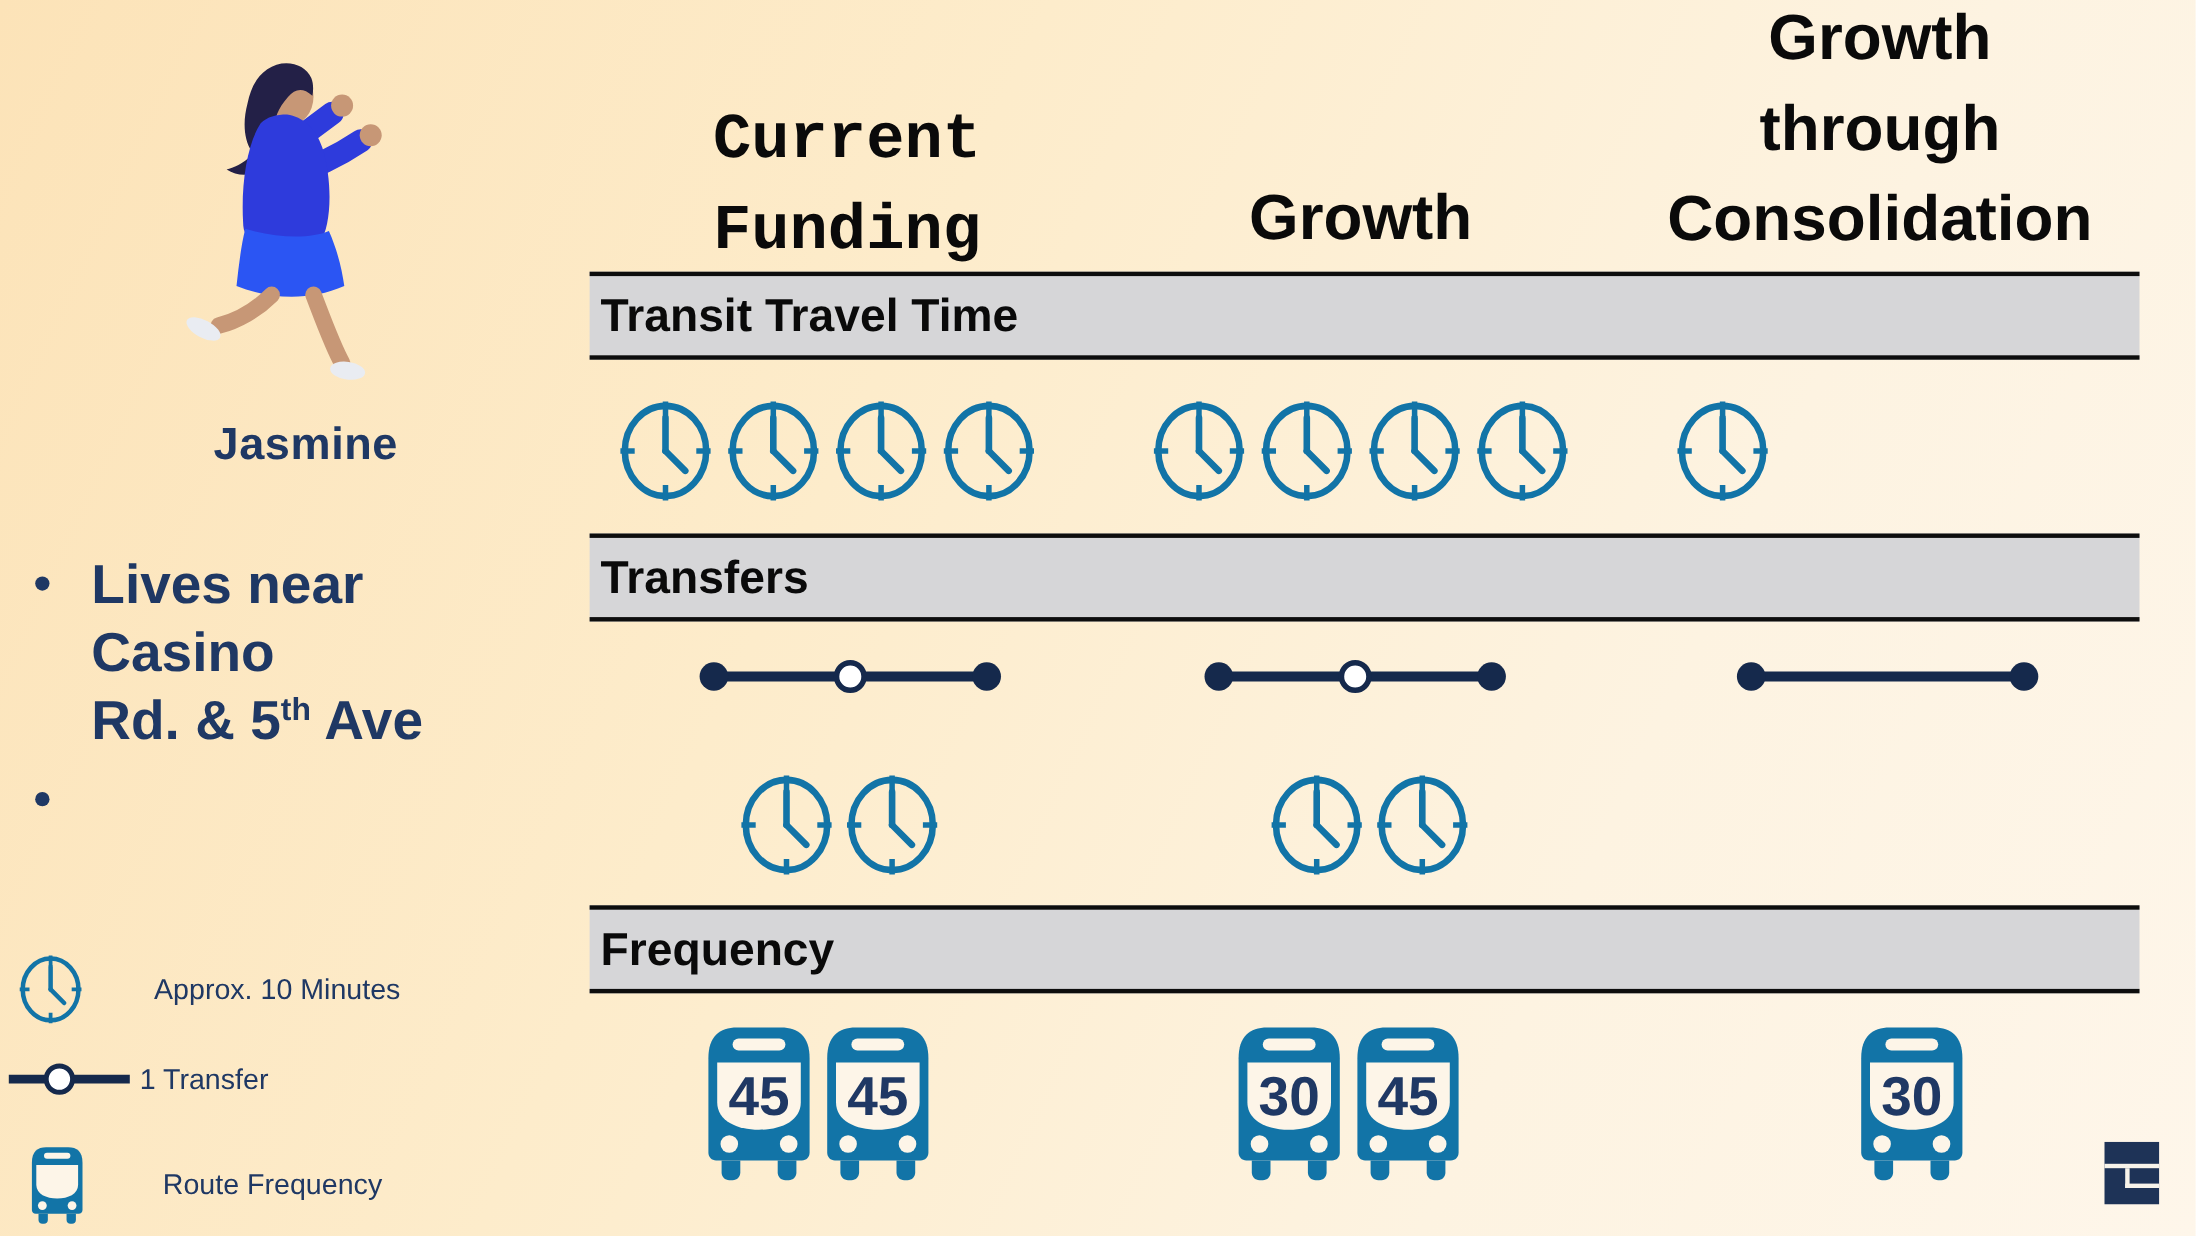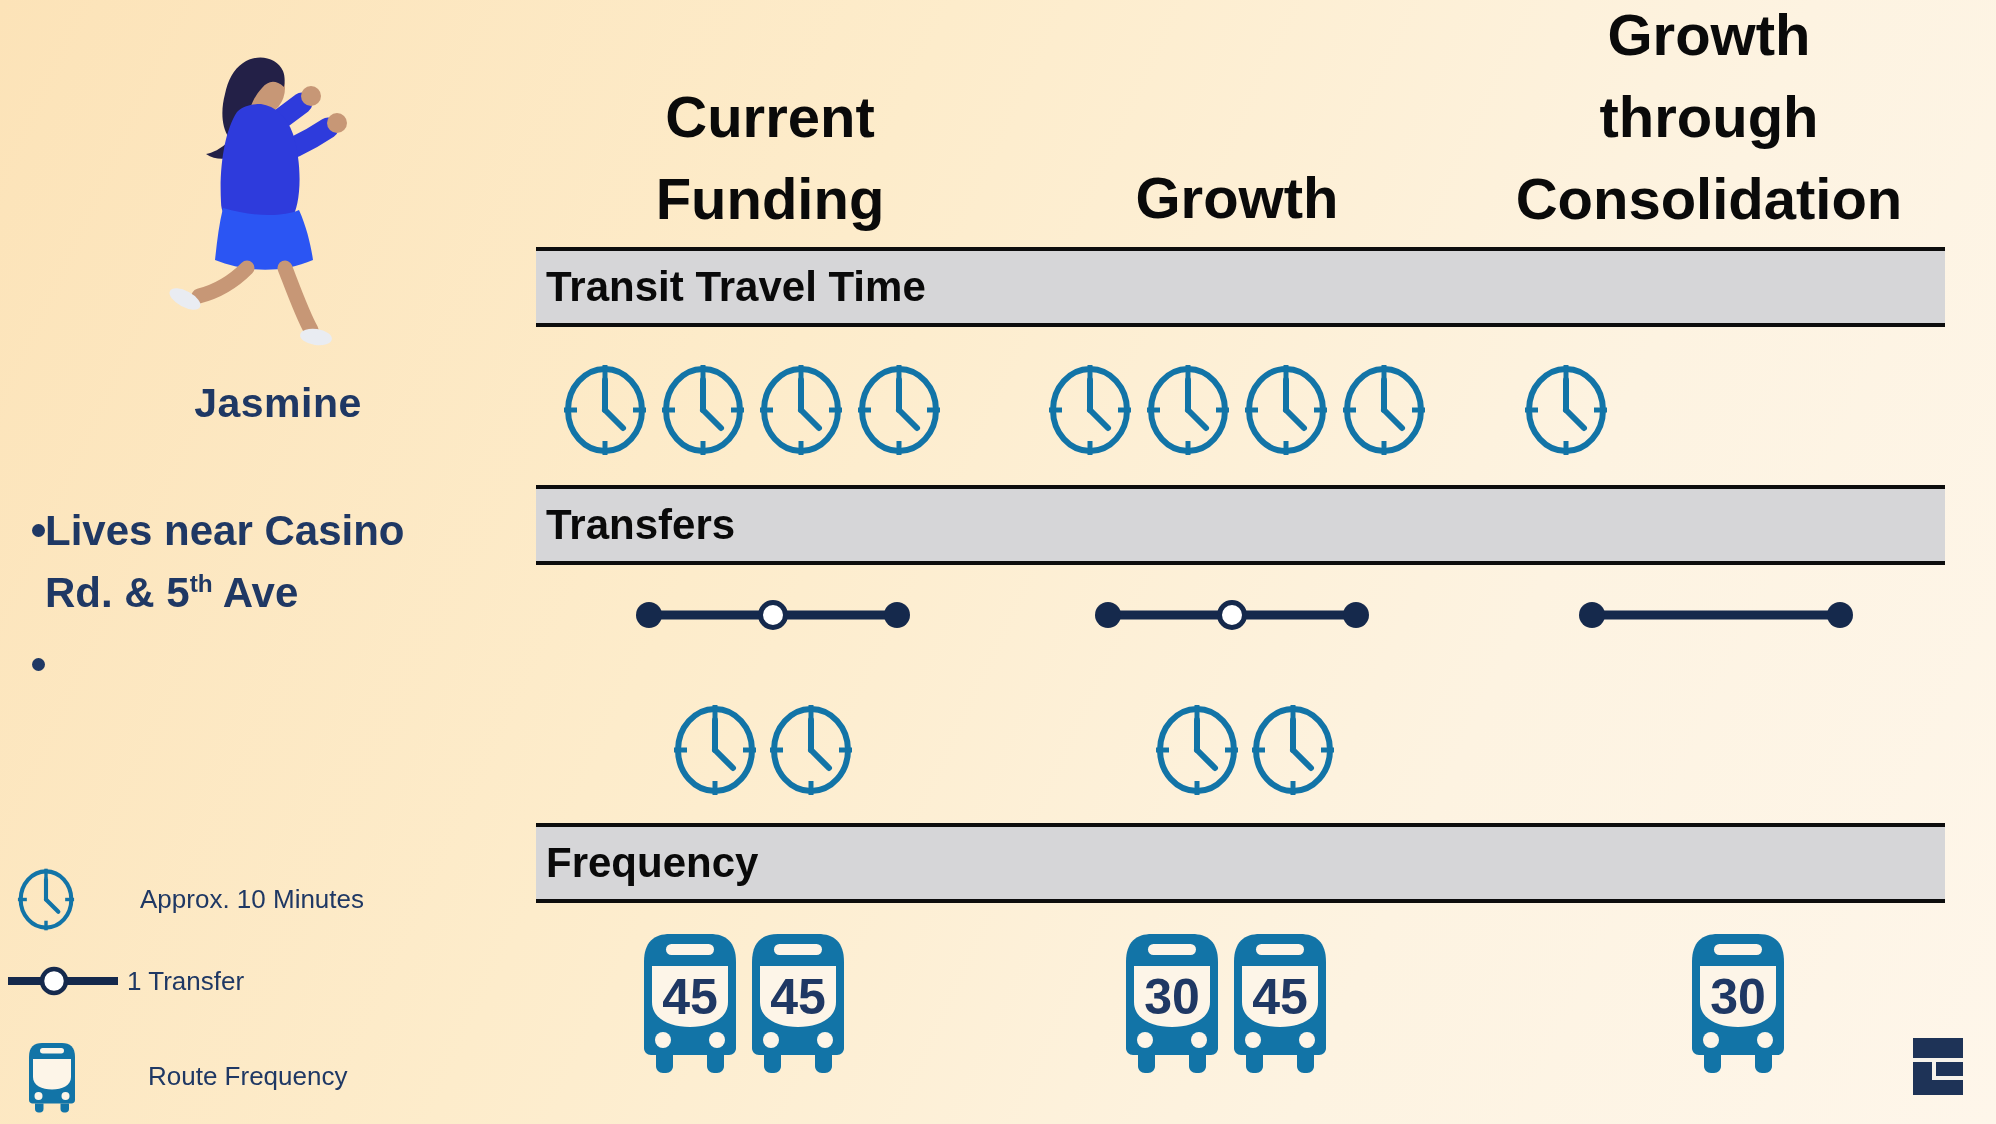--- a/index.html
+++ b/index.html
@@ -10,33 +10,33 @@
   }
   
   .person-svg{position:absolute;left:158px;top:46px;}
   .persona-name{
     position:absolute;left:98px;top:380px;width:360px;text-align:center;
     font-size:41px;font-weight:bold;color:#1f3864;letter-spacing:0.5px;
   }
   .bullets{position:absolute;left:28px;top:500px;width:480px;}
   .bullet-item{display:flex;align-items:flex-start;margin-bottom:10px;}
   .bullet-dot{flex:0 0 13px;width:13px;height:13px;border-radius:50%;background:#1f3864;margin:24px 0 0 4px;}
-  .bullet-text{font-size:42px;font-weight:bold;color:#1f3864;line-height:62px;}
+  .bullet-text{margin-left:38px;font-size:50px;font-weight:bold;color:#1f3864;line-height:62px;}
   .bullet-text sup{font-size:58%;vertical-align:super;line-height:0;}
   .legend-row{position:absolute;display:flex;align-items:center;}
   .legend-row .legend-label{position:absolute;left:123px;font-size:26px;font-weight:normal;color:#1f3864;white-space:nowrap;}
   .legend-clock-row{left:17px;top:868px;height:63px;}
   .legend-transfer-row{left:4px;top:957px;height:48px;}
   .legend-bus-row{left:25px;top:1040px;height:73px;}
   
   .col-header{
     position:absolute;width:460px;text-align:center;color:#0a0a0a;
     font-size:58px;font-weight:bold;line-height:82px;white-space:nowrap;
   }
-  .col-header.s0{left:540px;top:76px;}
+  .col-header.s0{left:540px;top:88px;font-family:Liberation Mono, monospace;}
   .col-header.s1{left:1007px;top:157px;}
   .col-header.s2{left:1479px;top:-6px;}
   
   .bar{
     position:absolute;left:536px;width:1409px;height:72px;background:#d6d6d8;
     border-top:4px solid #0d0d0d;border-bottom:4px solid #0d0d0d;
     display:flex;align-items:center;
   }
   .bar span{padding-left:10px;font-size:42px;font-weight:bold;color:#0a0a0a;}
   .bar-0{top:247px;}

